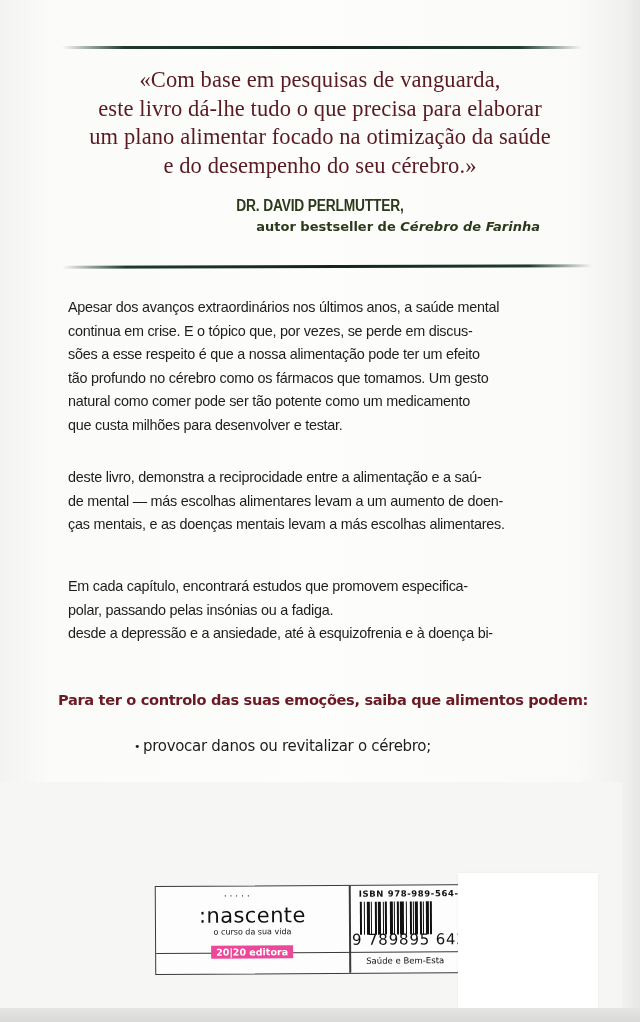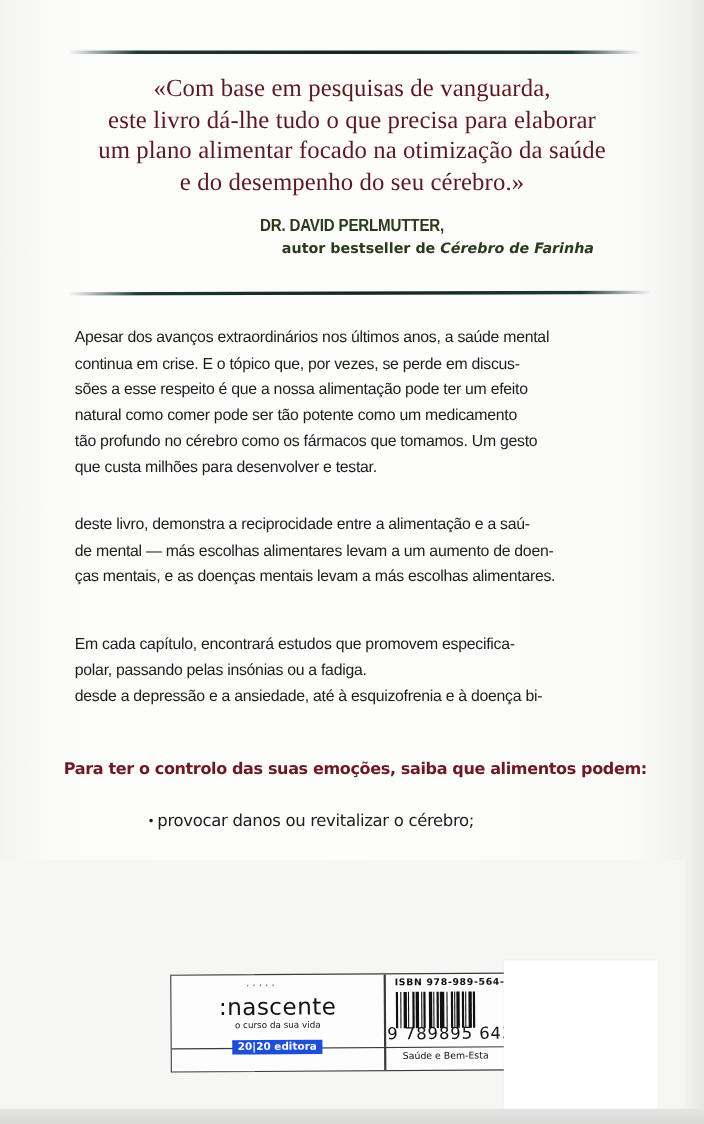--- a/index.html
+++ b/index.html
@@ -81,21 +81,21 @@
   .imprint .vline { position: absolute; left: 193px; top: 0; width: 1.5px; height: 87px; background: #3a3a3a; }
   .imprint .hline { position: absolute; left: 0; top: 66px; width: 334px; height: 1.2px; background: #3a3a3a; }
   .logo {
     position: absolute; left: 0; top: 6px; width: 193px; text-align: center;
   }
   .logo-rays { display: block; height: 12px; font-size: 8px; letter-spacing: 1px; color: #111; line-height: 12px; margin-left: -30px; }
   .logo-name { display: block; font-family: "DejaVu Sans", sans-serif; font-size: 21px; line-height: 22px; color: #111; letter-spacing: 0.4px; }
   .logo-tag { display: block; font-family: "DejaVu Sans", sans-serif; font-size: 8px; color: #111; margin-top: 1px; }
   .publisher {
     position: absolute; left: 55px; top: 59px; padding: 0 5px;
-    background: #1d4ed8; color: #fff; font-family: "DejaVu Sans", sans-serif;
+    background: #ec4899; color: #fff; font-family: "DejaVu Sans", sans-serif;
     font-weight: bold; font-size: 9.5px; line-height: 13px;
   }
   .isbn-label {
     position: absolute; left: 203px; top: 3px; font-family: "DejaVu Sans", sans-serif;
     font-weight: bold; font-size: 8.5px; color: #111; letter-spacing: 0.6px; white-space: nowrap;
   }
   .barcode { position: absolute; left: 204px; top: 16px; height: 33px; width: 100px; display: flex; align-items: stretch; }
   .barcode span { display: block; background: #111; height: 100%; }
   .isbn-digits {
     position: absolute; left: 196px; top: 46px; font-family: "DejaVu Sans", sans-serif;
@@ -128,22 +128,22 @@
 
   <div class="author">DR. DAVID PERLMUTTER,</div>
   <div class="author-role"><span>autor bestseller de </span><i>Cérebro de Farinha</i></div>
 
   <div class="rule bottom"></div>
 
   <div class="body-text p1">
     <div>Apesar dos avanços extraordinários nos últimos anos, a saúde mental</div>
     <div>continua em crise. E o tópico que, por vezes, se perde em discus-</div>
     <div>sões a esse respeito é que a nossa alimentação pode ter um efeito</div>
+    <div>tão profundo no cérebro como os fármacos que tomamos. Um gesto</div>
     <div>natural como comer pode ser tão potente como um medicamento</div>
-    <div>tão profundo no cérebro como os fármacos que tomamos. Um gesto</div>
     <div>que custa milhões para desenvolver e testar.</div>
   </div>
 
   <div class="body-text p2">
     <div>deste livro, demonstra a reciprocidade entre a alimentação e a saú-</div>
     <div>de mental — más escolhas alimentares levam a um aumento de doen-</div>
     <div>ças mentais, e as doenças mentais levam a más escolhas alimentares.</div>
   </div>
 
   <div class="body-text p3">

